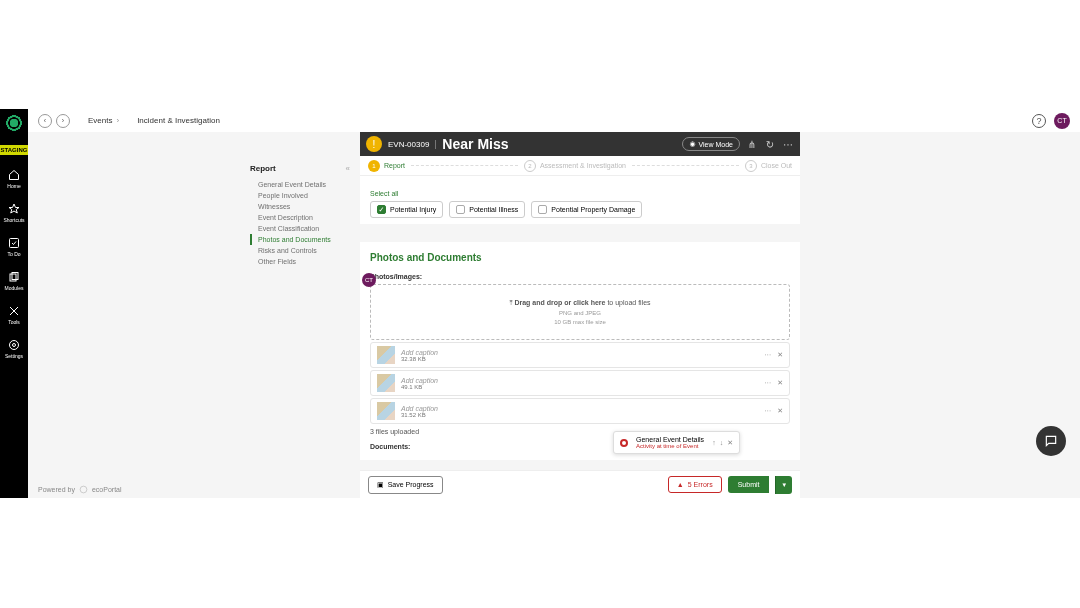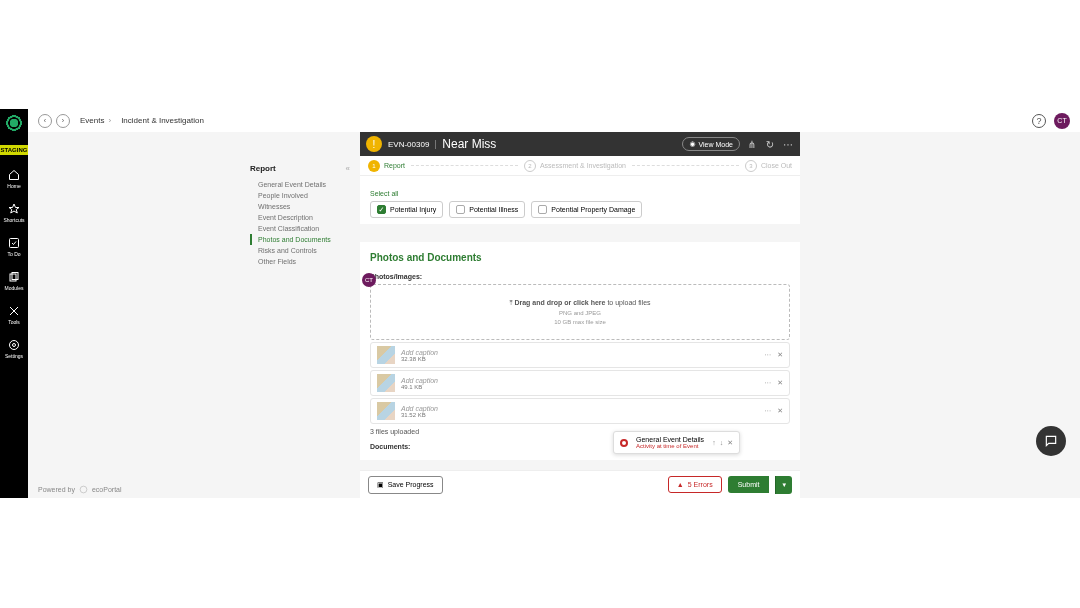--- a/index.html
+++ b/index.html
@@ -9,42 +9,42 @@
   .rail { position: absolute; left: 0; top: 109px; width: 28px; height: 389px; background: #000; display: flex; flex-direction: column; align-items: center; }
   .rail-logo { width: 20px; height: 20px; margin-top: 4px; border-radius: 50%; background: radial-gradient(circle, #2a6 30%, #000 31%, #000 40%, #2a6 41%, #2a6 55%, #000 56%); }
   .rail-badge { margin-top: 12px; background: #d1d900; color: #000; font-size: 6px; font-weight: bold; padding: 2px 3px; }
   .rail-item { margin-top: 14px; display: flex; flex-direction: column; align-items: center; color: #fff; font-size: 5px; cursor: pointer; }
   .rail-item svg { width: 12px; height: 12px; fill: none; stroke: #fff; stroke-width: 2; }
   .rail-item span { margin-top: 2px; }
   
   
   .topbar { position: absolute; top: 109px; left: 28px; right: 0; height: 23px; display: flex; align-items: center; padding: 0 10px; background: #fff; font-size: 8px; }
   .topbar .nav-btn { width: 14px; height: 14px; border: 1px solid #999; border-radius: 50%; display: flex; align-items: center; justify-content: center; margin-right: 4px; cursor: pointer; font-size: 7px; color: #555;}
-  .crumb { color: #333; margin-left: 6px; }
+  .crumb { color: #333; margin-left: 14px; }
   .crumb-sep { color: #999; margin: 0 4px; }
   .topbar-right { margin-left: auto; display: flex; align-items: center; gap: 8px; }
   .help-icon { width: 14px; height: 14px; border: 1px solid #555; border-radius: 50%; display:flex; align-items:center; justify-content:center; font-size:9px; color:#555; cursor:pointer;}
   .avatar { width: 16px; height: 16px; border-radius: 50%; background: #6d1b5e; color:#fff; font-size:7px; display:flex; align-items:center; justify-content:center;}
   
   
   .content { position: absolute; top: 132px; left: 28px; right: 0; bottom: 110px; background: #f5f5f5; }
   
   
   .section-nav { position: absolute; left: 222px; top: 32px; width: 100px; }
   .section-nav h4 { font-size: 8px; color: #222; margin-bottom: 6px; font-weight: bold; display:flex; justify-content:space-between; }
   .section-nav h4 .close-x { color:#bbb; font-size:8px; cursor:pointer;}
   .section-nav a { display: block; font-size: 7px; color: #707070; padding: 2px 0 2px 6px; border-left: 2px solid transparent; cursor:pointer;}
   .section-nav a.active { color: #2e7d32; border-left-color: #2e7d32; }
   
   
   .panel { position: absolute; left: 332px; top: 0; width: 440px; background: #fff; }
   .panel-header { background: #333; color: #fff; height: 24px; display: flex; align-items: center; padding: 0 6px; font-size: 8px; }
   .panel-header .warn { width: 16px; height: 16px; background: #f0b400; border-radius: 50%; display:flex; align-items:center; justify-content:center; color:#fff; font-size:10px; margin-right:6px;}
   .panel-header .id { font-size: 8px; margin-right: 6px; border-right:1px solid #777; padding-right:6px;}
-  .panel-header .title { font-size: 12px; }
+  .panel-header .title { font-size: 14px; font-weight: bold; }
   .panel-header .right { margin-left: auto; display:flex; align-items:center; gap:6px;}
   .viewmode-btn { border:1px solid #888; border-radius:10px; padding:2px 6px; font-size:7px; display:flex; align-items:center; gap:3px; cursor:pointer;}
   .hdr-icon { width:12px; height:12px; display:flex; align-items:center; justify-content:center; cursor:pointer; color:#ccc; font-size:10px;}
   
   .stepper { height: 20px; background: #fff; display:flex; align-items:center; padding:0 8px; font-size:7px; border-bottom:1px solid #eee;}
   .step { display:flex; align-items:center; gap:4px; }
   .step-num { width:12px; height:12px; border-radius:50%; display:flex; align-items:center; justify-content:center; font-size:6px;}
   .step.active .step-num { background:#f0b400; color:#fff;}
   .step.active { color:#2e7d32;}
   .step.disabled { color:#bbb; }

